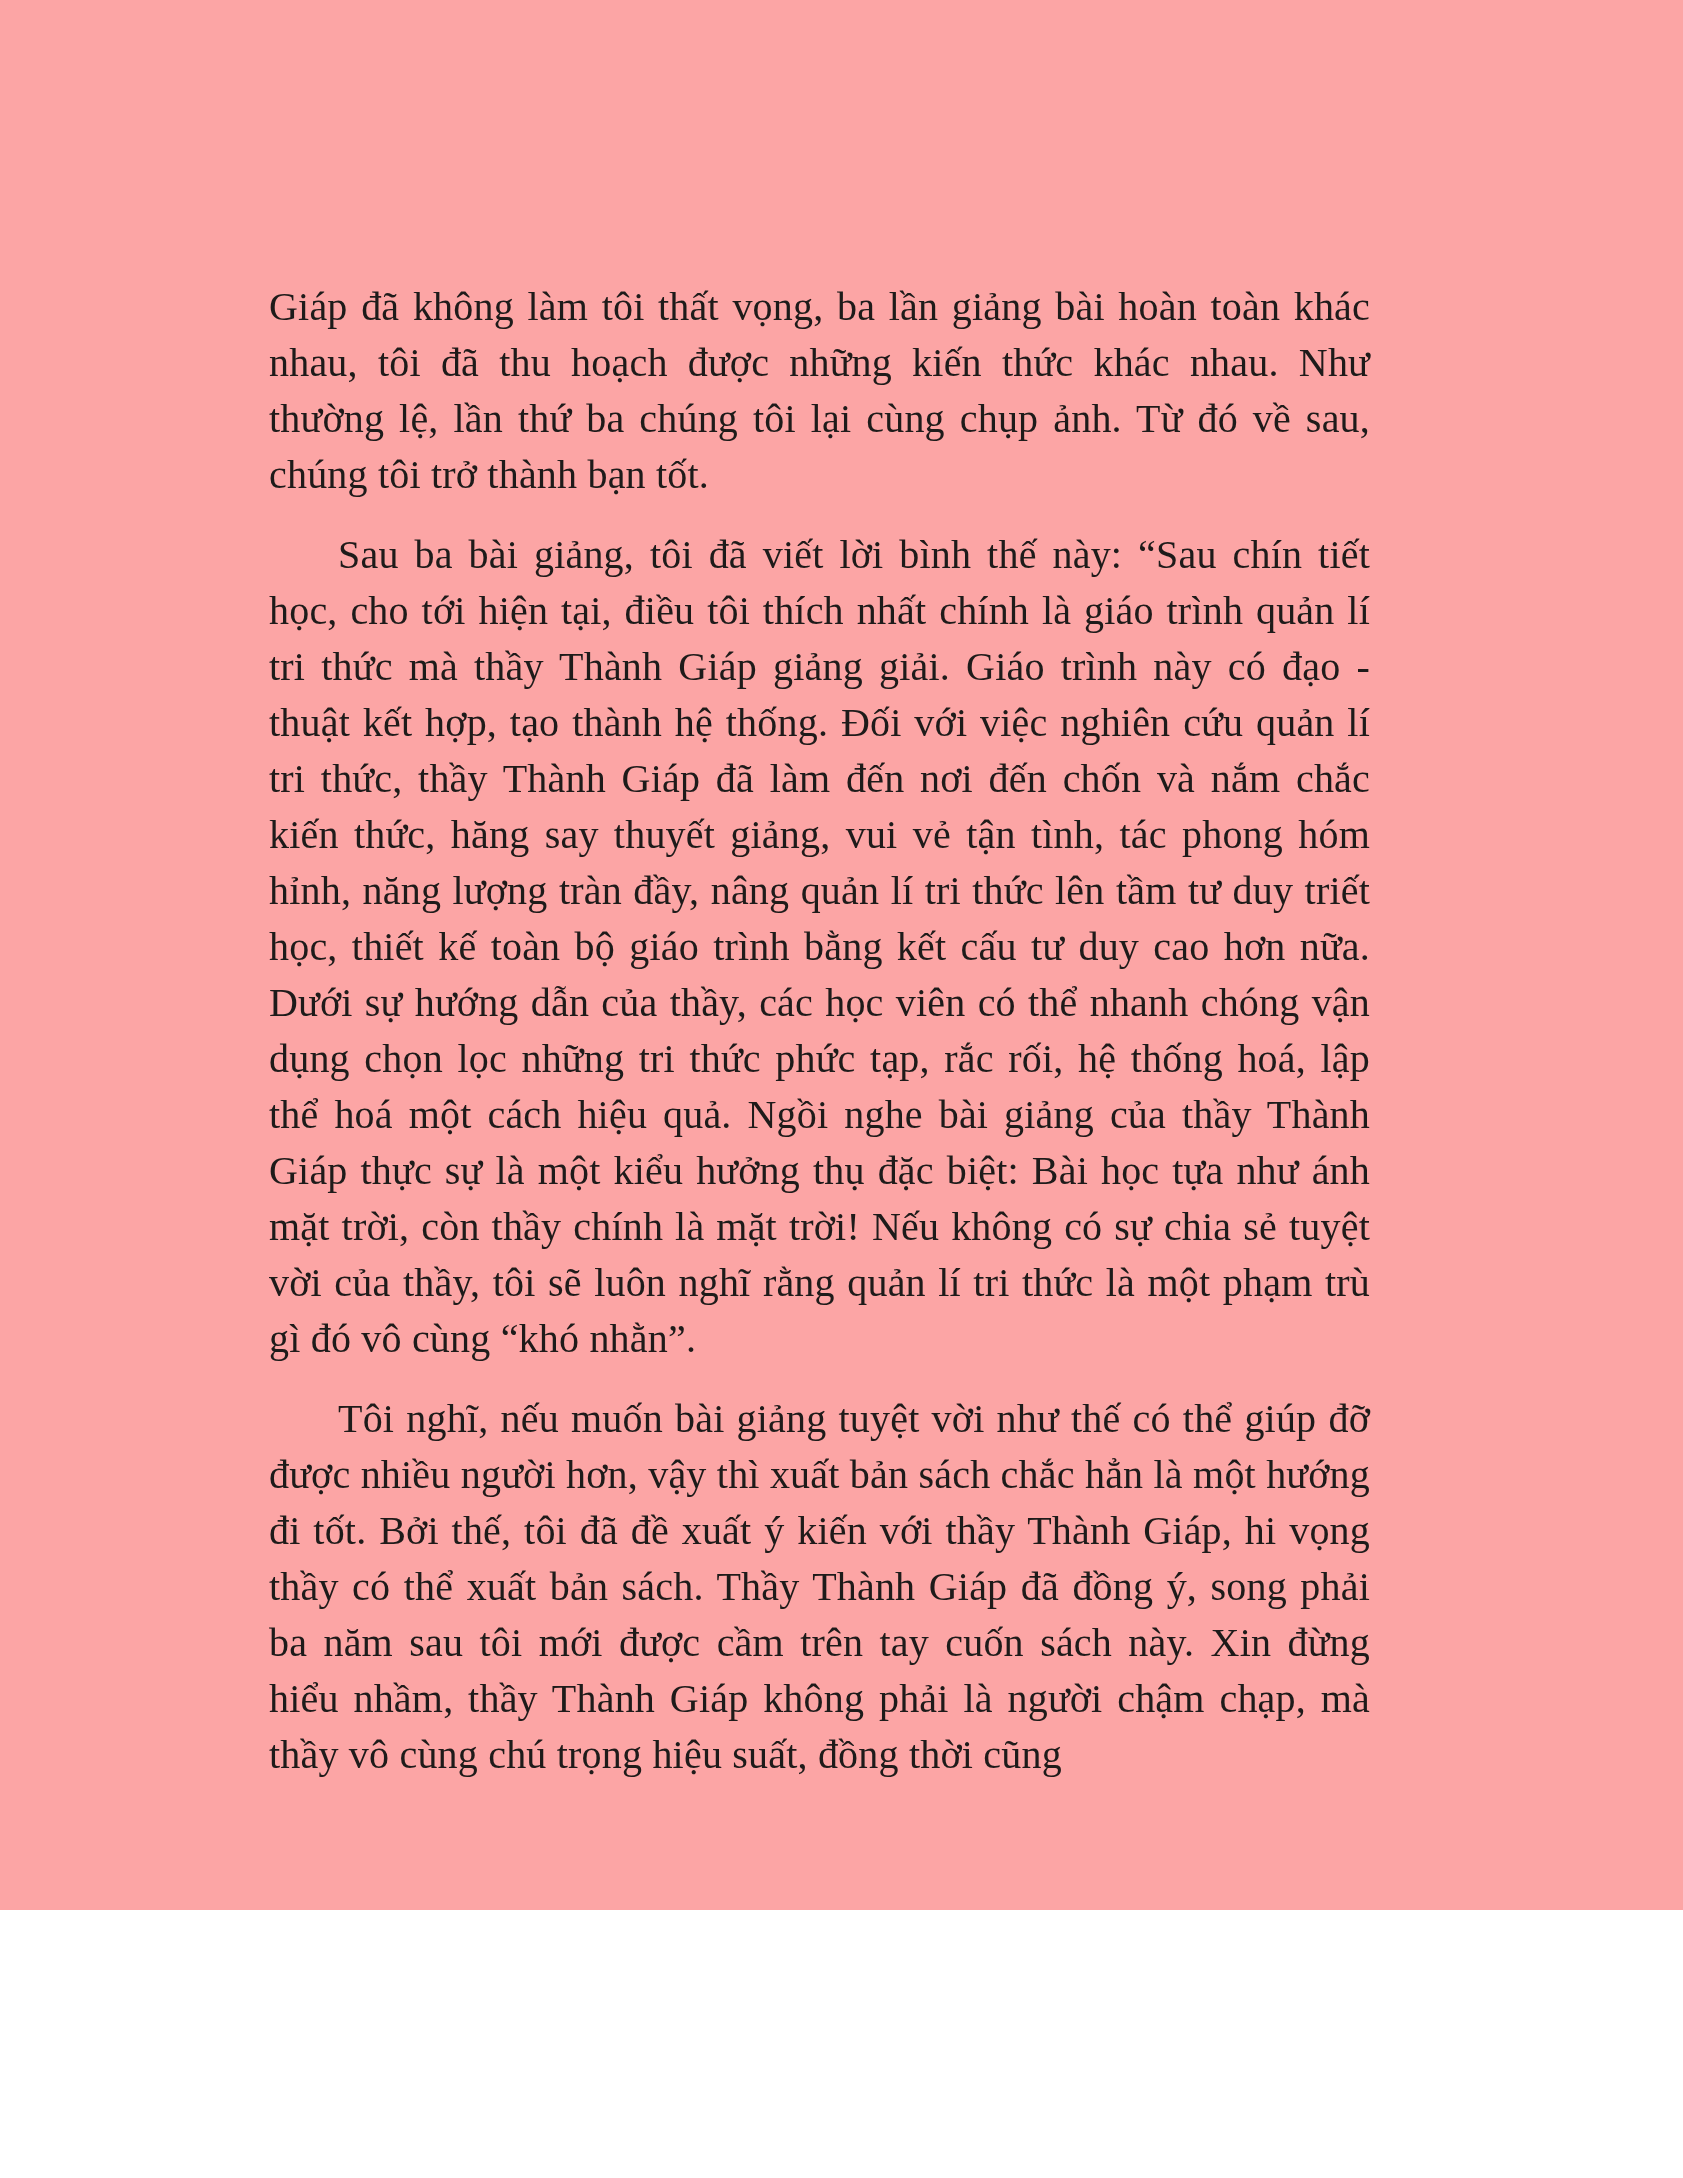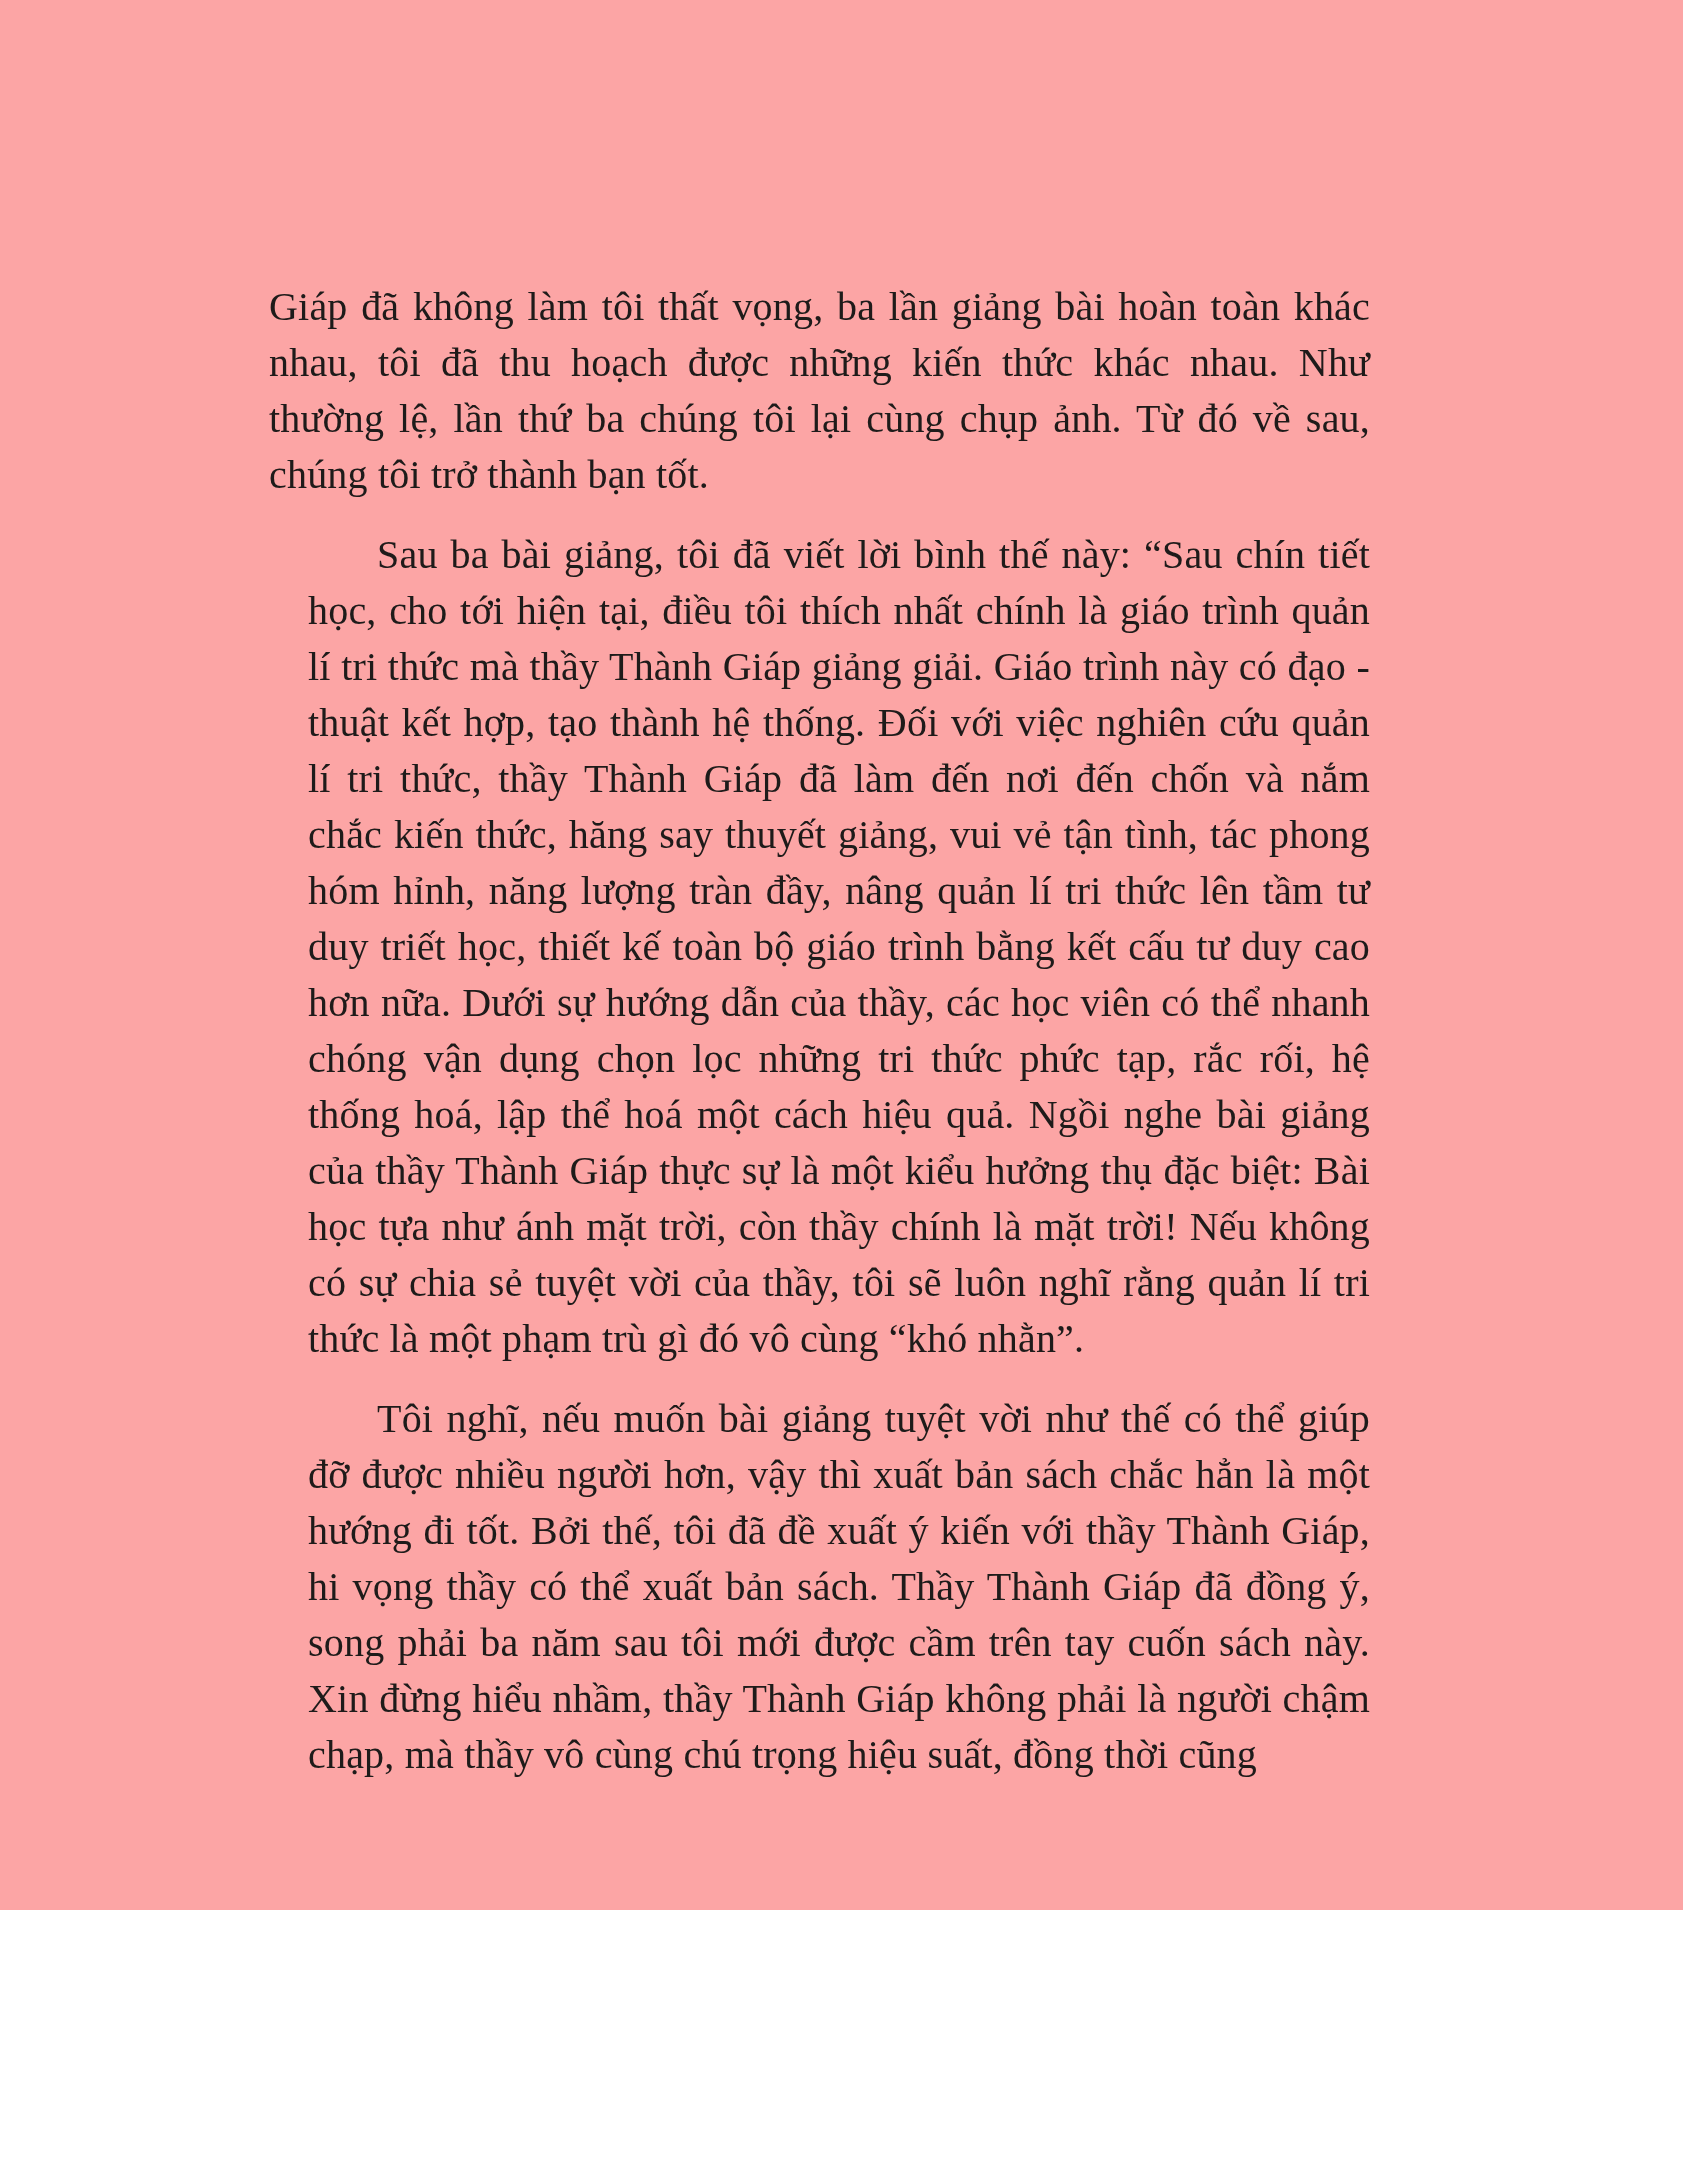--- a/index.html
+++ b/index.html
@@ -25,21 +25,20 @@
     font-size: 40px;
     line-height: 56px;
     text-align: justify;
     letter-spacing: 0.2px;
   }
   .para {
     margin: 0 0 24px 0;
   }
   .para.indent {
     text-indent: 69px;
-    margin-left: 39px;
   }
   .page-number {
     position: absolute;
     left: 269px;
     top: 1942px;
     font-size: 40px;
     line-height: 56px;
     color: #1e1b1a;
     font-family: Liberation Serif, serif;
   }

